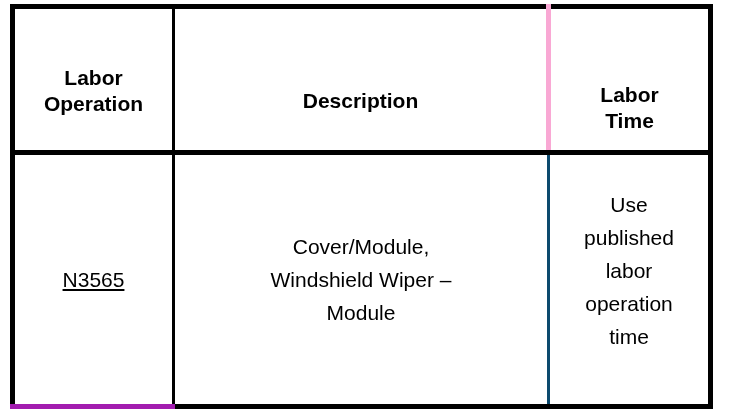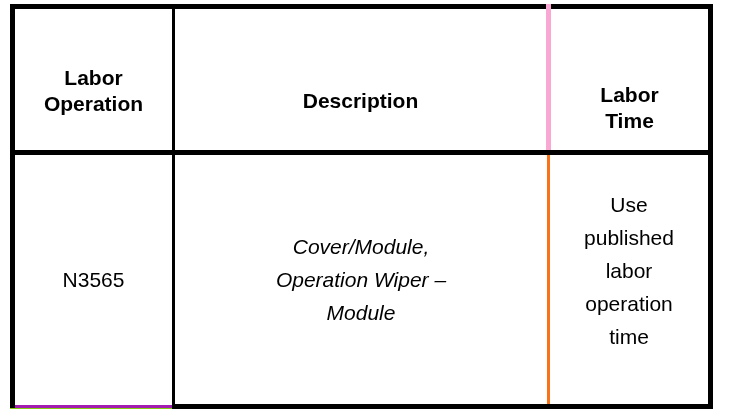--- a/index.html
+++ b/index.html
@@ -88,26 +88,26 @@
 
   .body-row td {
     font-size: 21px;
     font-weight: normal;
     line-height: 1.58;
   }
 
   .td-op {
     border-left: 5px solid #000;
     border-right: 3px solid #000;
-    border-bottom: 3px solid #a21caf;
+    border-bottom: 5px solid #a21caf;
+    text-decoration: underline;
   }
   .td-desc {
-    border-right: 3px solid #f97316;
+    border-right: 3px solid #0c4a6e;
     border-bottom: 5px solid #000;
-    font-style: italic;
   }
   .td-time {
     border-right: 5px solid #000;
     border-bottom: 5px solid #000;
     line-height: 1.62;
     padding-bottom: 18px !important;
   }
 
   .cell-lines {
     display: block;
@@ -160,21 +160,21 @@
 
         <td class="td-op">
           <span class="cell-lines">
             <span class="line">N3565</span>
           </span>
         </td>
 
         <td class="td-desc">
           <span class="cell-lines">
             <span class="line">Cover/Module,</span>
-            <span class="line">Operation Wiper –</span>
+            <span class="line">Windshield Wiper –</span>
             <span class="line">Module</span>
           </span>
         </td>
 
         <td class="td-time">
           <span class="cell-lines">
             <span class="line">Use</span>
             <span class="line">published</span>
             <span class="line">labor</span>
             <span class="line">operation</span>

